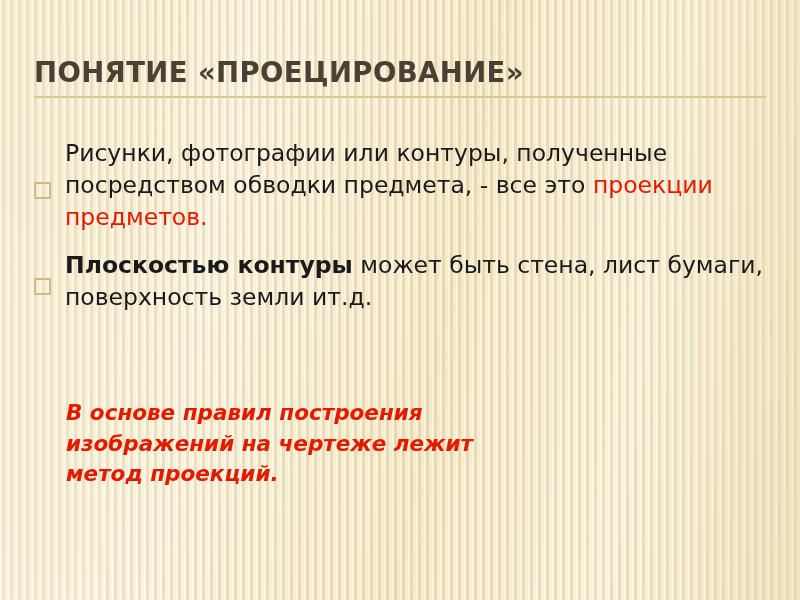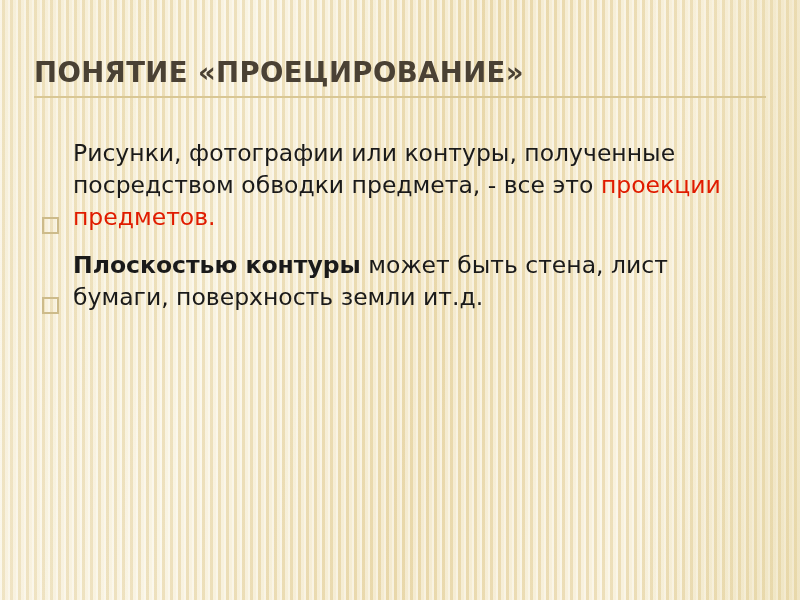--- a/index.html
+++ b/index.html
@@ -63,23 +63,22 @@
 
   .body {
     position: absolute;
     left: 34px;
     top: 138px;
     width: 730px;
     z-index: 3;
   }
   .bullet {
     display: flex;
-    align-items: flex-end;
+    align-items: center;
     margin-bottom: 16px;
-    margin-left: 8px;
   }
   .bullet-marker {
     flex: 0 0 auto;
     width: 13px;
     height: 13px;
     border: 2px solid #cdbb8a;
     margin-right: 14px;
     margin-top: 10px;
     background: transparent;
   }
@@ -127,14 +126,15 @@
 
     <div class="bullet">
       <span class="bullet-marker"></span>
       <div class="bullet-text">
         <span class="strong-plain">Плоскостью контуры</span><span> может быть стена, лист бумаги, поверхность земли ит.д.</span>
       </div>
     </div>
 
   </div>
 
+  <div class="callout">В основе правил построения изображений на чертеже лежит метод проекций.</div>
 
 </div>
 
 </body></html>

